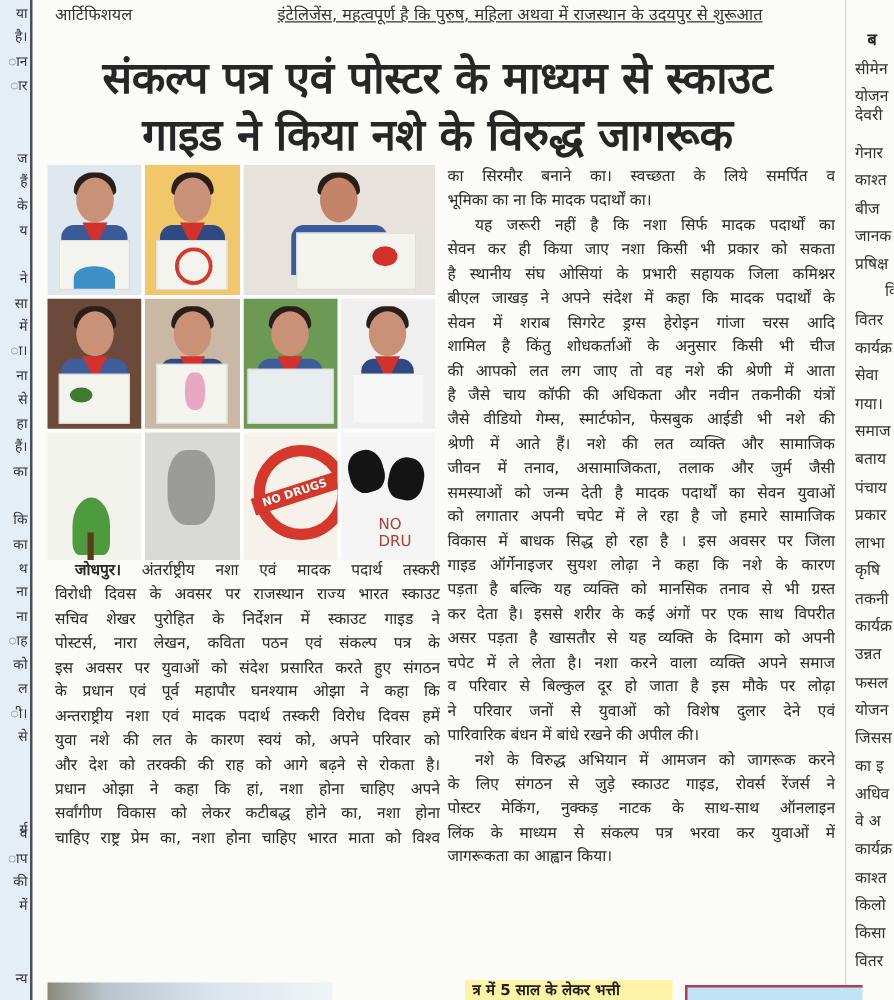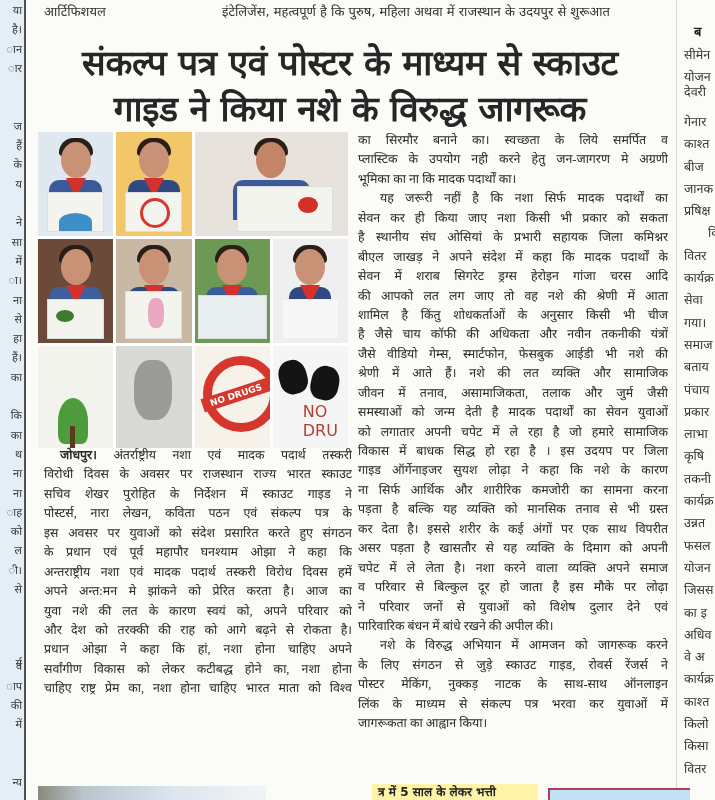--- a/index.html
+++ b/index.html
@@ -5,21 +5,21 @@
   html,body{margin:0;padding:0;}
   body{width:715px;height:800px;overflow:hidden;background:#fbfbf8;position:relative;font-family:"DejaVu Sans","Liberation Sans",sans-serif;color:#2a2a2a;}
   .left-strip{position:absolute;left:0;top:0;width:24px;height:800px;background:#e4eef6;overflow:hidden;}
   .left-strip .ln{position:absolute;right:2px;font-size:11px;line-height:14px;color:#333;white-space:nowrap;}
   .left-rule{position:absolute;left:24px;top:0;width:2px;height:800px;background:#4a4f56;}
   .right-col{position:absolute;left:680px;top:0;width:35px;height:800px;overflow:hidden;}
   .right-col .ln{position:absolute;left:4px;font-size:12.5px;line-height:14px;color:#333;white-space:nowrap;}
   .right-col .head{position:absolute;left:14px;top:22px;font-size:13px;font-weight:bold;color:#222;}
   .topline{position:absolute;top:2px;left:44px;width:630px;height:18px;font-size:13px;color:#333;white-space:nowrap;}
   .topline .a{position:absolute;left:0;top:0;}
-  .topline .b{position:absolute;left:178px;top:0;}
+  .topline .b{position:absolute;left:178px;top:0;text-decoration:underline;}
   .headline{position:absolute;left:30px;top:40px;width:640px;text-align:center;font-family:"DejaVu Sans","Liberation Sans",sans-serif;font-weight:bold;font-size:35px;line-height:46px;color:#262626;letter-spacing:-0.3px;}
   .collage{position:absolute;left:38px;top:132px;width:310px;height:312px;display:grid;grid-template-columns:1fr 1fr 1fr 1fr;grid-template-rows:104px 104px 102px;gap:3px;background:#fff;}
   .ph{position:relative;overflow:hidden;}
   .ph .face{position:absolute;left:50%;top:10px;width:30px;height:36px;margin-left:-15px;border-radius:50%;background:#c99176;}
   .ph .hair{position:absolute;left:50%;top:6px;width:34px;height:18px;margin-left:-17px;border-radius:17px 17px 4px 4px;background:#2a1e18;}
   .ph .body{position:absolute;left:15%;right:15%;top:48px;height:40px;background:#2f4a82;border-radius:10px 10px 0 0;}
   .ph .scarf{position:absolute;left:50%;top:46px;width:0;height:0;margin-left:-10px;border-left:10px solid transparent;border-right:10px solid transparent;border-top:20px solid #d2312c;}
   .ph .paper{position:absolute;left:12%;right:12%;bottom:4px;height:38px;background:#f4f4ef;border:1px solid #ddd;}
   .ph .nosign{position:absolute;left:50%;top:50%;width:36px;height:36px;margin:-14px 0 0 -18px;border:5px solid #d9352b;border-radius:50%;}
   .p1{grid-column:1 / span 1;background:#dfe8ef;}
@@ -33,21 +33,21 @@
   .p9{background:#d9d9d6;}
   .p10{background:#f6f2ea;}
   .p11{background:#f5f5f5;}
   .big-red-sign{position:absolute;left:8px;top:10px;width:58px;height:58px;border:9px solid #d6372c;border-radius:50%;}
   .drugs-band{position:absolute;left:6px;top:42px;width:70px;height:14px;background:#d6372c;color:#fff;font-size:9px;font-weight:bold;text-align:center;transform:rotate(-18deg);line-height:14px;}
   .hand{position:absolute;width:28px;height:34px;background:#141414;border-radius:45% 45% 40% 40%;}
   .tree{position:absolute;left:20px;bottom:4px;width:30px;height:46px;background:#4d9b3d;border-radius:50% 50% 20% 20%;}
   .trunk{position:absolute;left:32px;bottom:0;width:5px;height:22px;background:#5b3a1a;}
   .sketch{position:absolute;left:18px;top:14px;width:38px;height:60px;border-radius:40%;background:#9b9b98;}
   .col-text{position:absolute;font-size:12.4px;line-height:19.45px;color:#2a2a2a;text-align:justify;text-align-last:justify;}
-  .col-text .l{display:block;white-space:nowrap;height:19.45px;overflow:hidden;font-family:Liberation Serif, serif;}
+  .col-text .l{display:block;white-space:nowrap;height:19.45px;overflow:hidden;}
   .col-text .l.last{text-align-last:left;}
   .col1{left:44px;top:446px;width:308px;}
   .col2{left:358px;top:131px;width:310px;}
   .dateline{font-weight:bold;}
   .bottom-strip{position:absolute;left:38px;top:786px;width:640px;height:14px;}
   .bottom-photo{position:absolute;left:0;top:0;width:228px;height:14px;background:linear-gradient(90deg,#8a8a7a 0,#b9c4cc 20%,#dce6ee 60%,#f0f4f6 100%);}
   .bottom-head{position:absolute;left:334px;top:-2px;width:160px;height:16px;background:#fff3a8;font-size:12px;font-weight:bold;line-height:16px;padding-left:6px;overflow:hidden;white-space:nowrap;color:#222;}
   .bottom-box{position:absolute;left:510px;top:2px;width:140px;height:12px;background:#bfe2f4;border-top:2px solid #b43a55;border-left:2px solid #b43a55;}
   .col-divider{position:absolute;left:676px;top:0;width:1px;height:800px;background:#d6d6d6;}
 </style>
@@ -175,60 +175,57 @@
   <div class="ph p9">
     <div class="sketch"></div>
   </div>
   <div class="ph p10">
     <div class="big-red-sign"></div>
     <div class="drugs-band">NO DRUGS</div>
   </div>
   <div class="ph p11">
     <div class="hand" style="left:6px;top:14px;transform:rotate(-15deg);"></div>
     <div class="hand" style="left:38px;top:20px;transform:rotate(12deg);"></div>
-    <div style="position:absolute;left:30px;bottom:8px;font-size:16px;color:#b04030;">NO DRU</div>
+    <div style="position:absolute;left:30px;bottom:8px;font-size:12px;color:#b04030;">NO DRU</div>
   </div>
 </div>
 
 <div class="col-text col1" id="col1">
     <span class="l" style="padding-left: 16px;"><b class="dateline">जोधपुर।</b> अंतर्राष्ट्रीय नशा एवं मादक पदार्थ तस्करी</span>
     <span class="l">विरोधी दिवस के अवसर पर राजस्थान राज्य भारत स्काउट</span>
     <span class="l">सचिव शेखर पुरोहित के निर्देशन में स्काउट गाइड ने</span>
     <span class="l">पोस्टर्स, नारा लेखन, कविता पठन एवं संकल्प पत्र के</span>
     <span class="l">इस अवसर पर युवाओं को संदेश प्रसारित करते हुए संगठन</span>
     <span class="l">के प्रधान एवं पूर्व महापौर घनश्याम ओझा ने कहा कि</span>
     <span class="l">अन्तराष्ट्रीय नशा एवं मादक पदार्थ तस्करी विरोध दिवस हमें</span>
-    <span class="l">अपने अन्त:मन मे झांकने को प्रेरित करता है। आज का</span>
     <span class="l">युवा नशे की लत के कारण स्वयं को, अपने परिवार को</span>
     <span class="l">और देश को तरक्की की राह को आगे बढ़ने से रोकता है।</span>
     <span class="l">प्रधान ओझा ने कहा कि हां, नशा होना चाहिए अपने</span>
     <span class="l">सर्वांगीण विकास को लेकर कटीबद्ध होने का, नशा होना</span>
     <span class="l">चाहिए राष्ट्र प्रेम का, नशा होना चाहिए भारत माता को विश्व</span>
   </div>
 
 <div class="col-text col2" id="col2">
     <span class="l">का सिरमौर बनाने का। स्वच्छता के लिये समर्पित व</span>
-    <span class="l">प्लास्टिक के उपयोग नही करने हेतु जन-जागरण मे अग्रणी</span>
     <span class="l last">भूमिका का ना कि मादक पदार्थों का।</span>
     <span class="l" style="padding-left: 22px;">यह जरूरी नहीं है कि नशा सिर्फ मादक पदार्थों का</span>
     <span class="l">सेवन कर ही किया जाए नशा किसी भी प्रकार को सकता</span>
     <span class="l">है स्थानीय संघ ओसियां के प्रभारी सहायक जिला कमिश्नर</span>
     <span class="l">बीएल जाखड़ ने अपने संदेश में कहा कि मादक पदार्थों के</span>
     <span class="l">सेवन में शराब सिगरेट ड्रग्स हेरोइन गांजा चरस आदि</span>
+    <span class="l">शामिल है किंतु शोधकर्ताओं के अनुसार किसी भी चीज</span>
     <span class="l">की आपको लत लग जाए तो वह नशे की श्रेणी में आता</span>
-    <span class="l">शामिल है किंतु शोधकर्ताओं के अनुसार किसी भी चीज</span>
     <span class="l">है जैसे चाय कॉफी की अधिकता और नवीन तकनीकी यंत्रों</span>
     <span class="l">जैसे वीडियो गेम्स, स्मार्टफोन, फेसबुक आईडी भी नशे की</span>
     <span class="l">श्रेणी में आते हैं। नशे की लत व्यक्ति और सामाजिक</span>
     <span class="l">जीवन में तनाव, असामाजिकता, तलाक और जुर्म जैसी</span>
     <span class="l">समस्याओं को जन्म देती है मादक पदार्थों का सेवन युवाओं</span>
     <span class="l">को लगातार अपनी चपेट में ले रहा है जो हमारे सामाजिक</span>
-    <span class="l">विकास में बाधक सिद्ध हो रहा है । इस उदयप पर जिला</span>
+    <span class="l">विकास में बाधक सिद्ध हो रहा है । इस अवसर पर जिला</span>
     <span class="l">गाइड ऑर्गेनाइजर सुयश लोढ़ा ने कहा कि नशे के कारण</span>
-    <span class="l">ना सिर्फ आर्थिक और शारीरिक कमजोरी का सामना करना</span>
     <span class="l">पड़ता है बल्कि यह व्यक्ति को मानसिक तनाव से भी ग्रस्त</span>
     <span class="l">कर देता है। इससे शरीर के कई अंगों पर एक साथ विपरीत</span>
     <span class="l">असर पड़ता है खासतौर से यह व्यक्ति के दिमाग को अपनी</span>
     <span class="l">चपेट में ले लेता है। नशा करने वाला व्यक्ति अपने समाज</span>
     <span class="l">व परिवार से बिल्कुल दूर हो जाता है इस मौके पर लोढ़ा</span>
     <span class="l">ने परिवार जनों से युवाओं को विशेष दुलार देने एवं</span>
     <span class="l last">पारिवारिक बंधन में बांधे रखने की अपील की।</span>
     <span class="l" style="padding-left: 22px;">नशे के विरुद्ध अभियान में आमजन को जागरूक करने</span>
     <span class="l">के लिए संगठन से जुड़े स्काउट गाइड, रोवर्स रेंजर्स ने</span>
     <span class="l">पोस्टर मेकिंग, नुक्कड़ नाटक के साथ-साथ ऑनलाइन</span>

